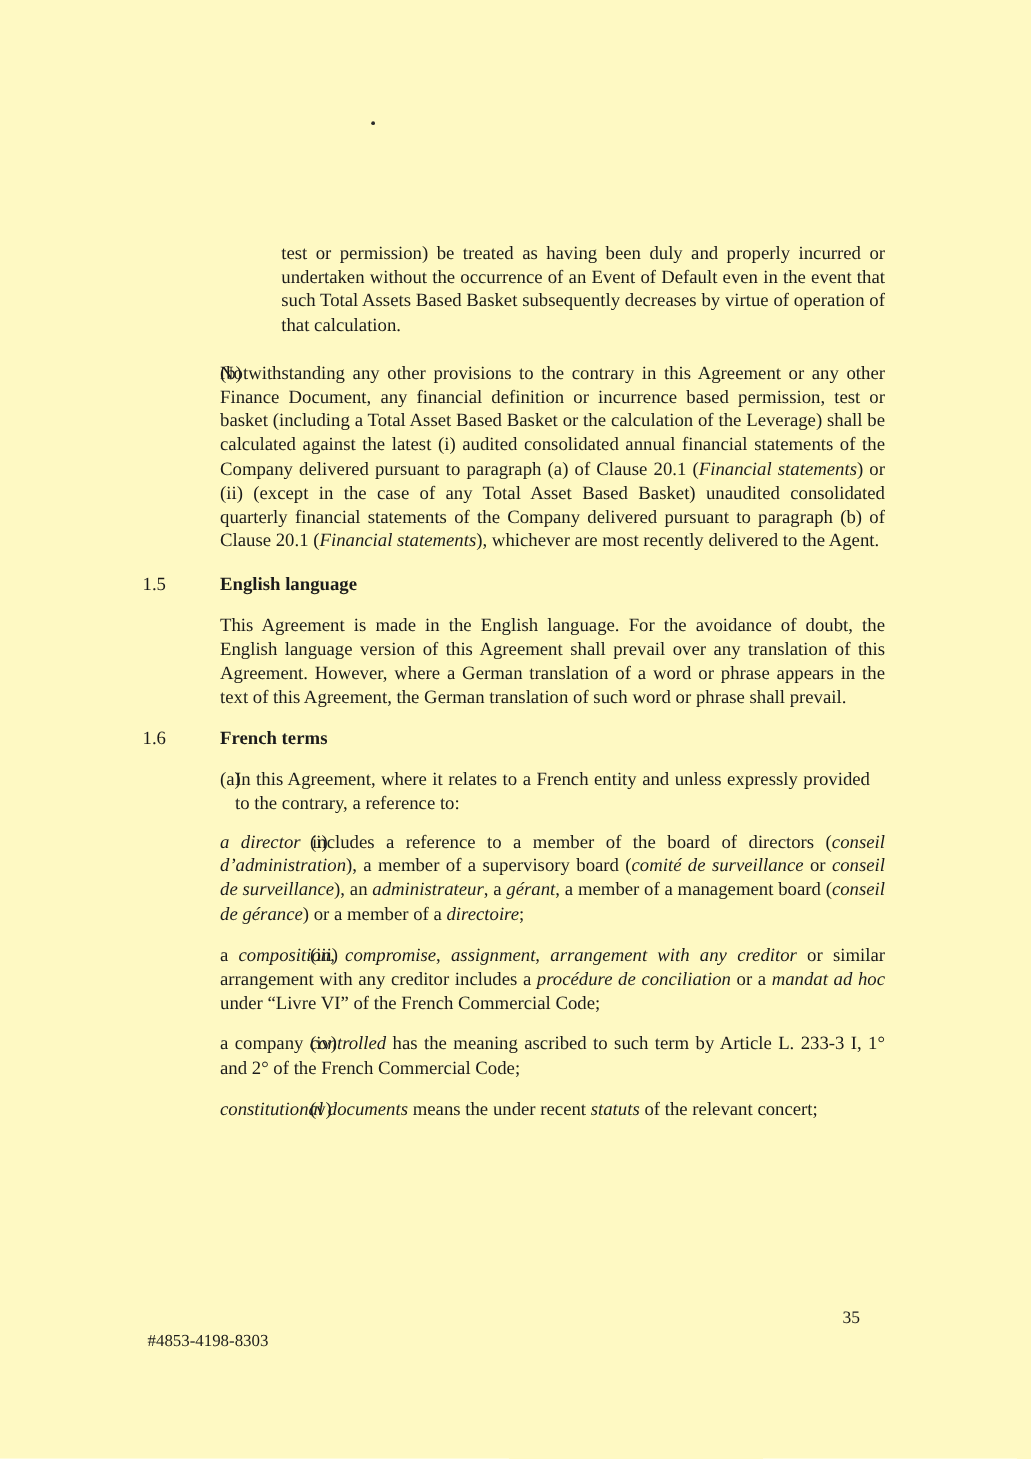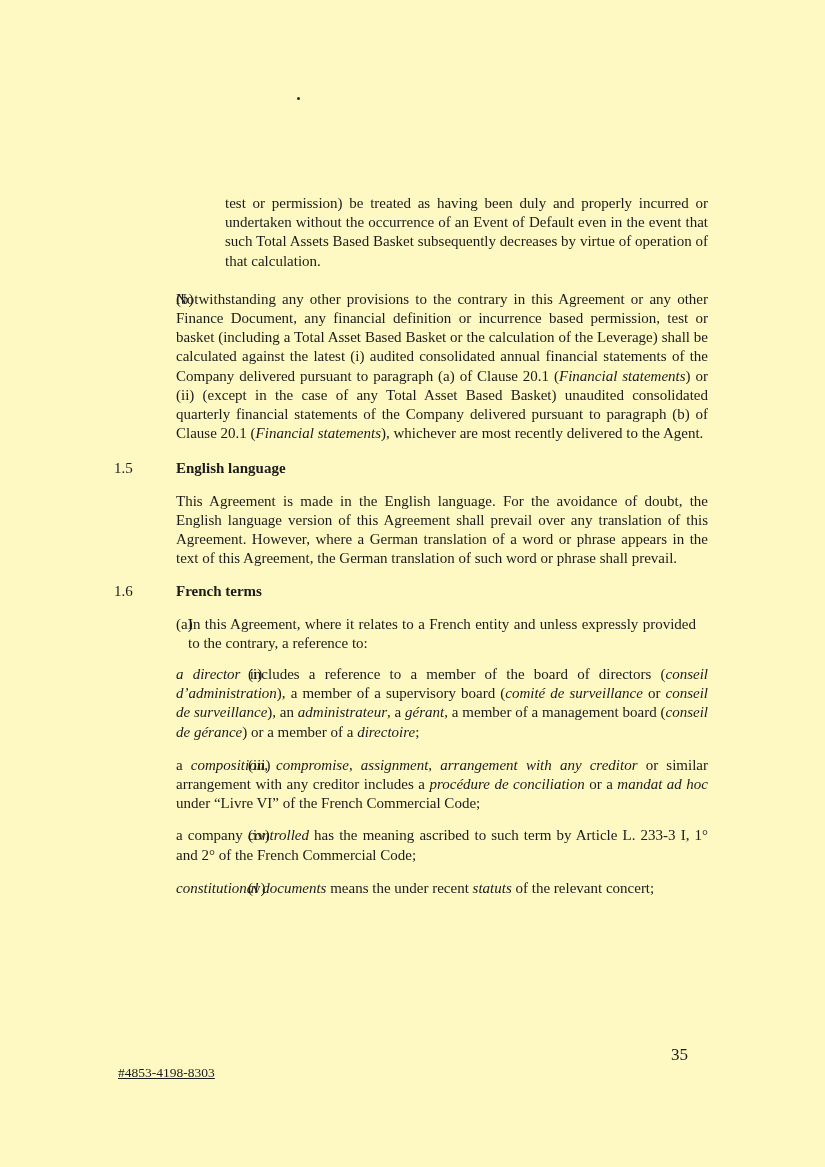--- a/index.html
+++ b/index.html
@@ -66,34 +66,33 @@
   .mb-14 { margin-bottom: 14px; }
   .mb-13 { margin-bottom: 13px; }
   .mb-10 { margin-bottom: 10px; }
 
   .page-number {
     position: absolute;
     top: 1047px;
     left: 600px;
     width: 88px;
     text-align: right;
-    font-size: 17px;
+    font-size: 14px;
     line-height: 15px;
     font-family: "Liberation Serif", serif;
     color: #1b1b1b;
   }
   .doc-id-footer {
     position: absolute;
     top: 1065px;
     left: 118px;
     font-size: 13.5px;
     line-height: 16px;
     font-family: "Liberation Serif", serif;
     color: #1b1b1b;
-    text-decoration: underline;
   }
 </style>
 </head>
 <body>
 
 <div class="page">
 
   <div class="stray-dot"></div>
 
   <div class="content">

